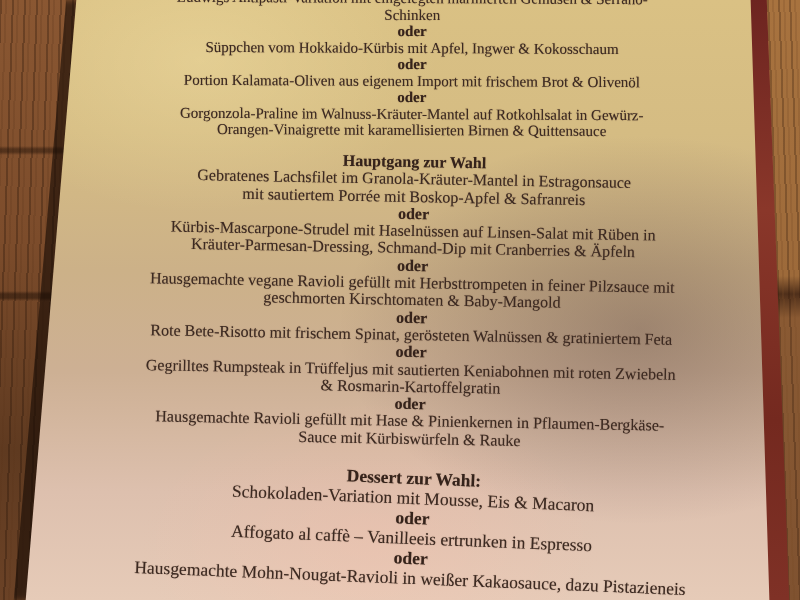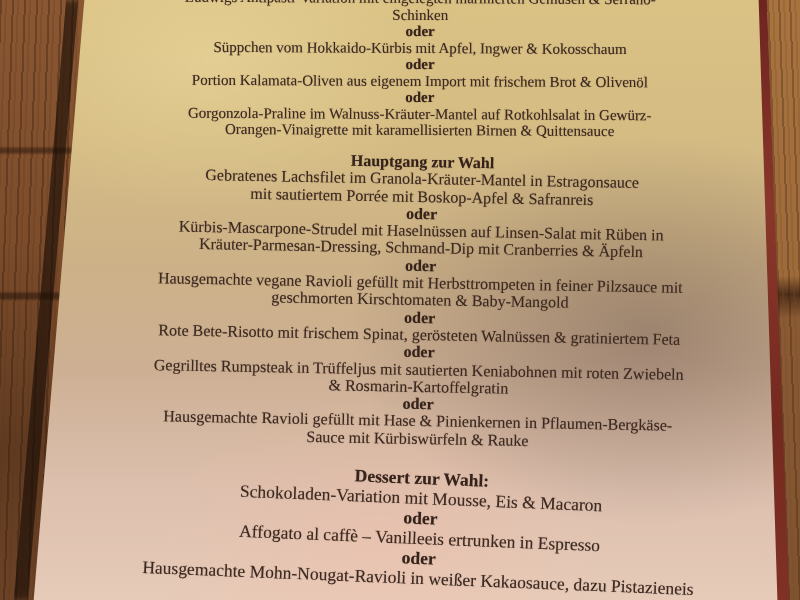--- a/index.html
+++ b/index.html
@@ -30,21 +30,21 @@
     clip-path:polygon(68px -20px,80px -20px,26px 620px,12px 620px);
     background:rgba(22,11,5,.62);}
 
   
   .menu-card{position:absolute;inset:0;
     clip-path:polygon(78px -20px,750px -20px,770px 620px,24px 620px);
     background:
       radial-gradient(ellipse 340px 220px at 200px 60px, rgba(255,240,180,.30), rgba(255,240,180,0) 70%),
       radial-gradient(ellipse 420px 270px at 640px 330px, rgba(48,30,38,.30), rgba(48,30,38,0) 72%),
       radial-gradient(ellipse 330px 210px at 370px 545px, rgba(255,185,165,.22), rgba(255,185,165,0) 70%),
-      linear-gradient(180deg,#dac184 0%,#d5bc83 22%,#ccb188 45%,#cdb094 62%,#ddc0ae 82%,#e6cbb8 100%); margin-left: 8px;}
+      linear-gradient(180deg,#dac184 0%,#d5bc83 22%,#ccb188 45%,#cdb094 62%,#ddc0ae 82%,#e6cbb8 100%);}
 
   
   .menu-section{position:absolute;left:60px;width:704px;color:#3c2a22;
     text-shadow:0 0 1px rgba(84,56,40,.55);}
   .sec-0{top:-10px;transform:rotate(.3deg);font-size:15px;line-height:16.5px;}
   .sec-1{top:153px;transform:rotate(1.05deg);font-size:16px;line-height:17.3px;}
   .sec-2{top:468px;transform:rotate(2.3deg);font-size:17.5px;line-height:20px;}
   .line{text-align:center;white-space:nowrap;}
   .separator,.heading{font-weight:700;color:#35231b;}
 </style>

